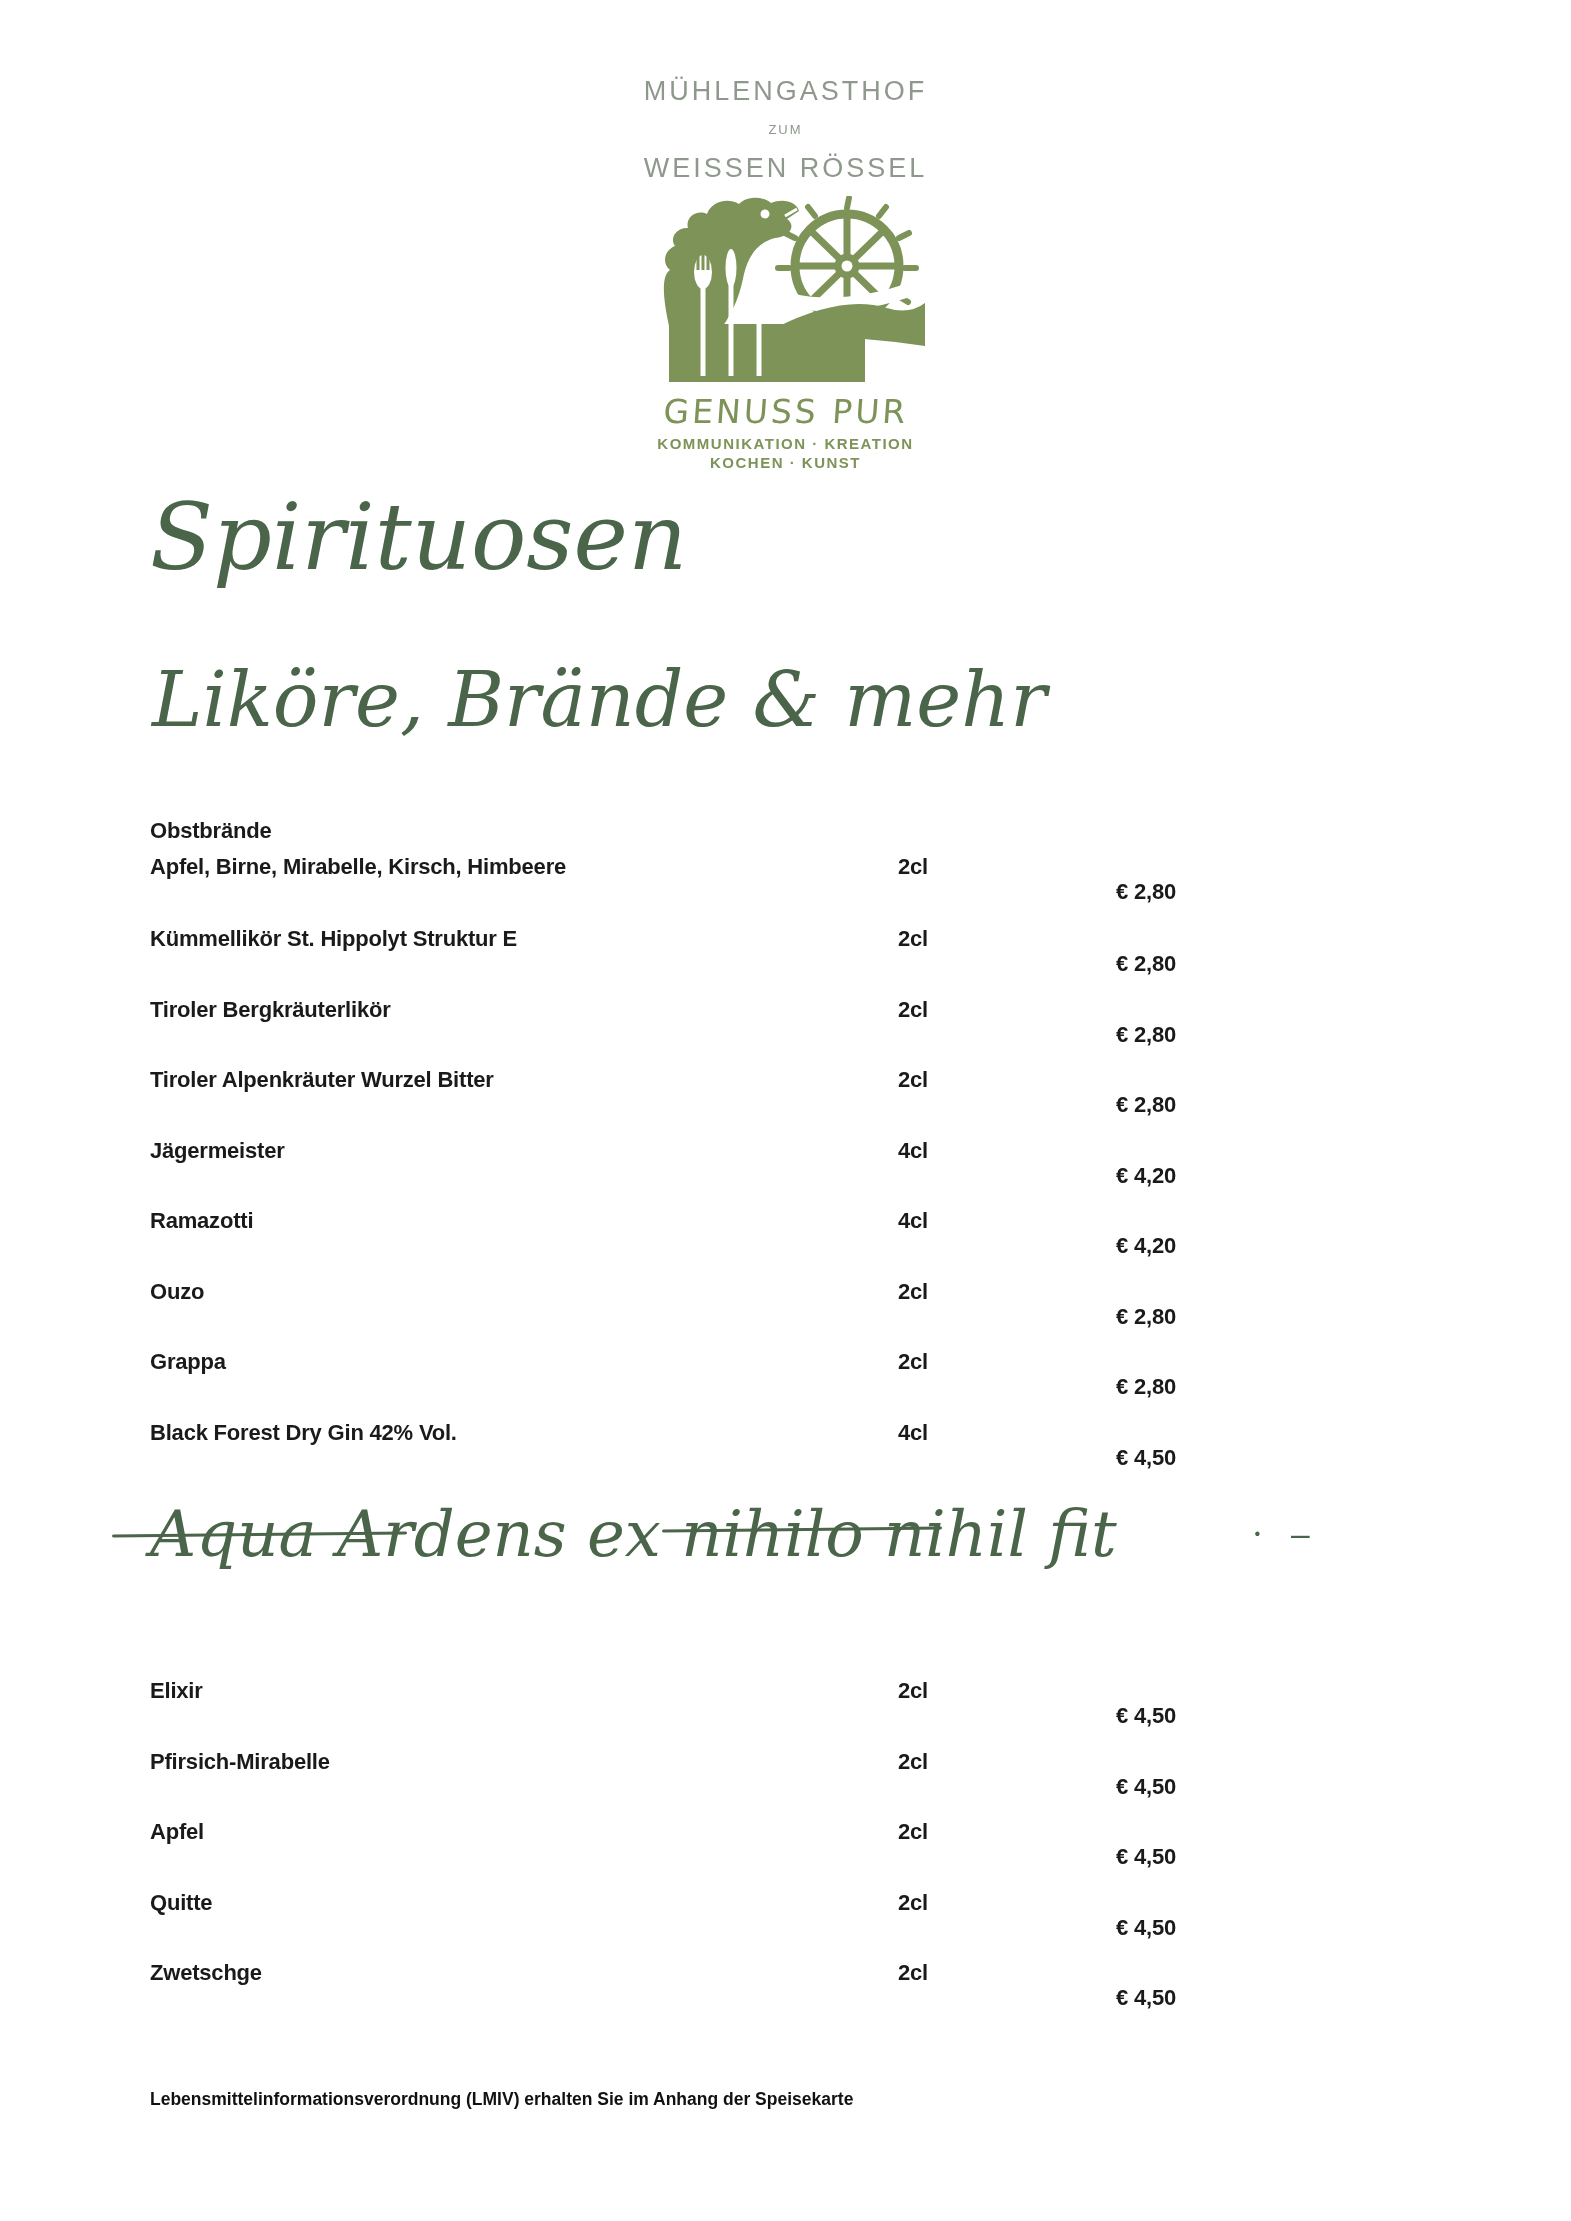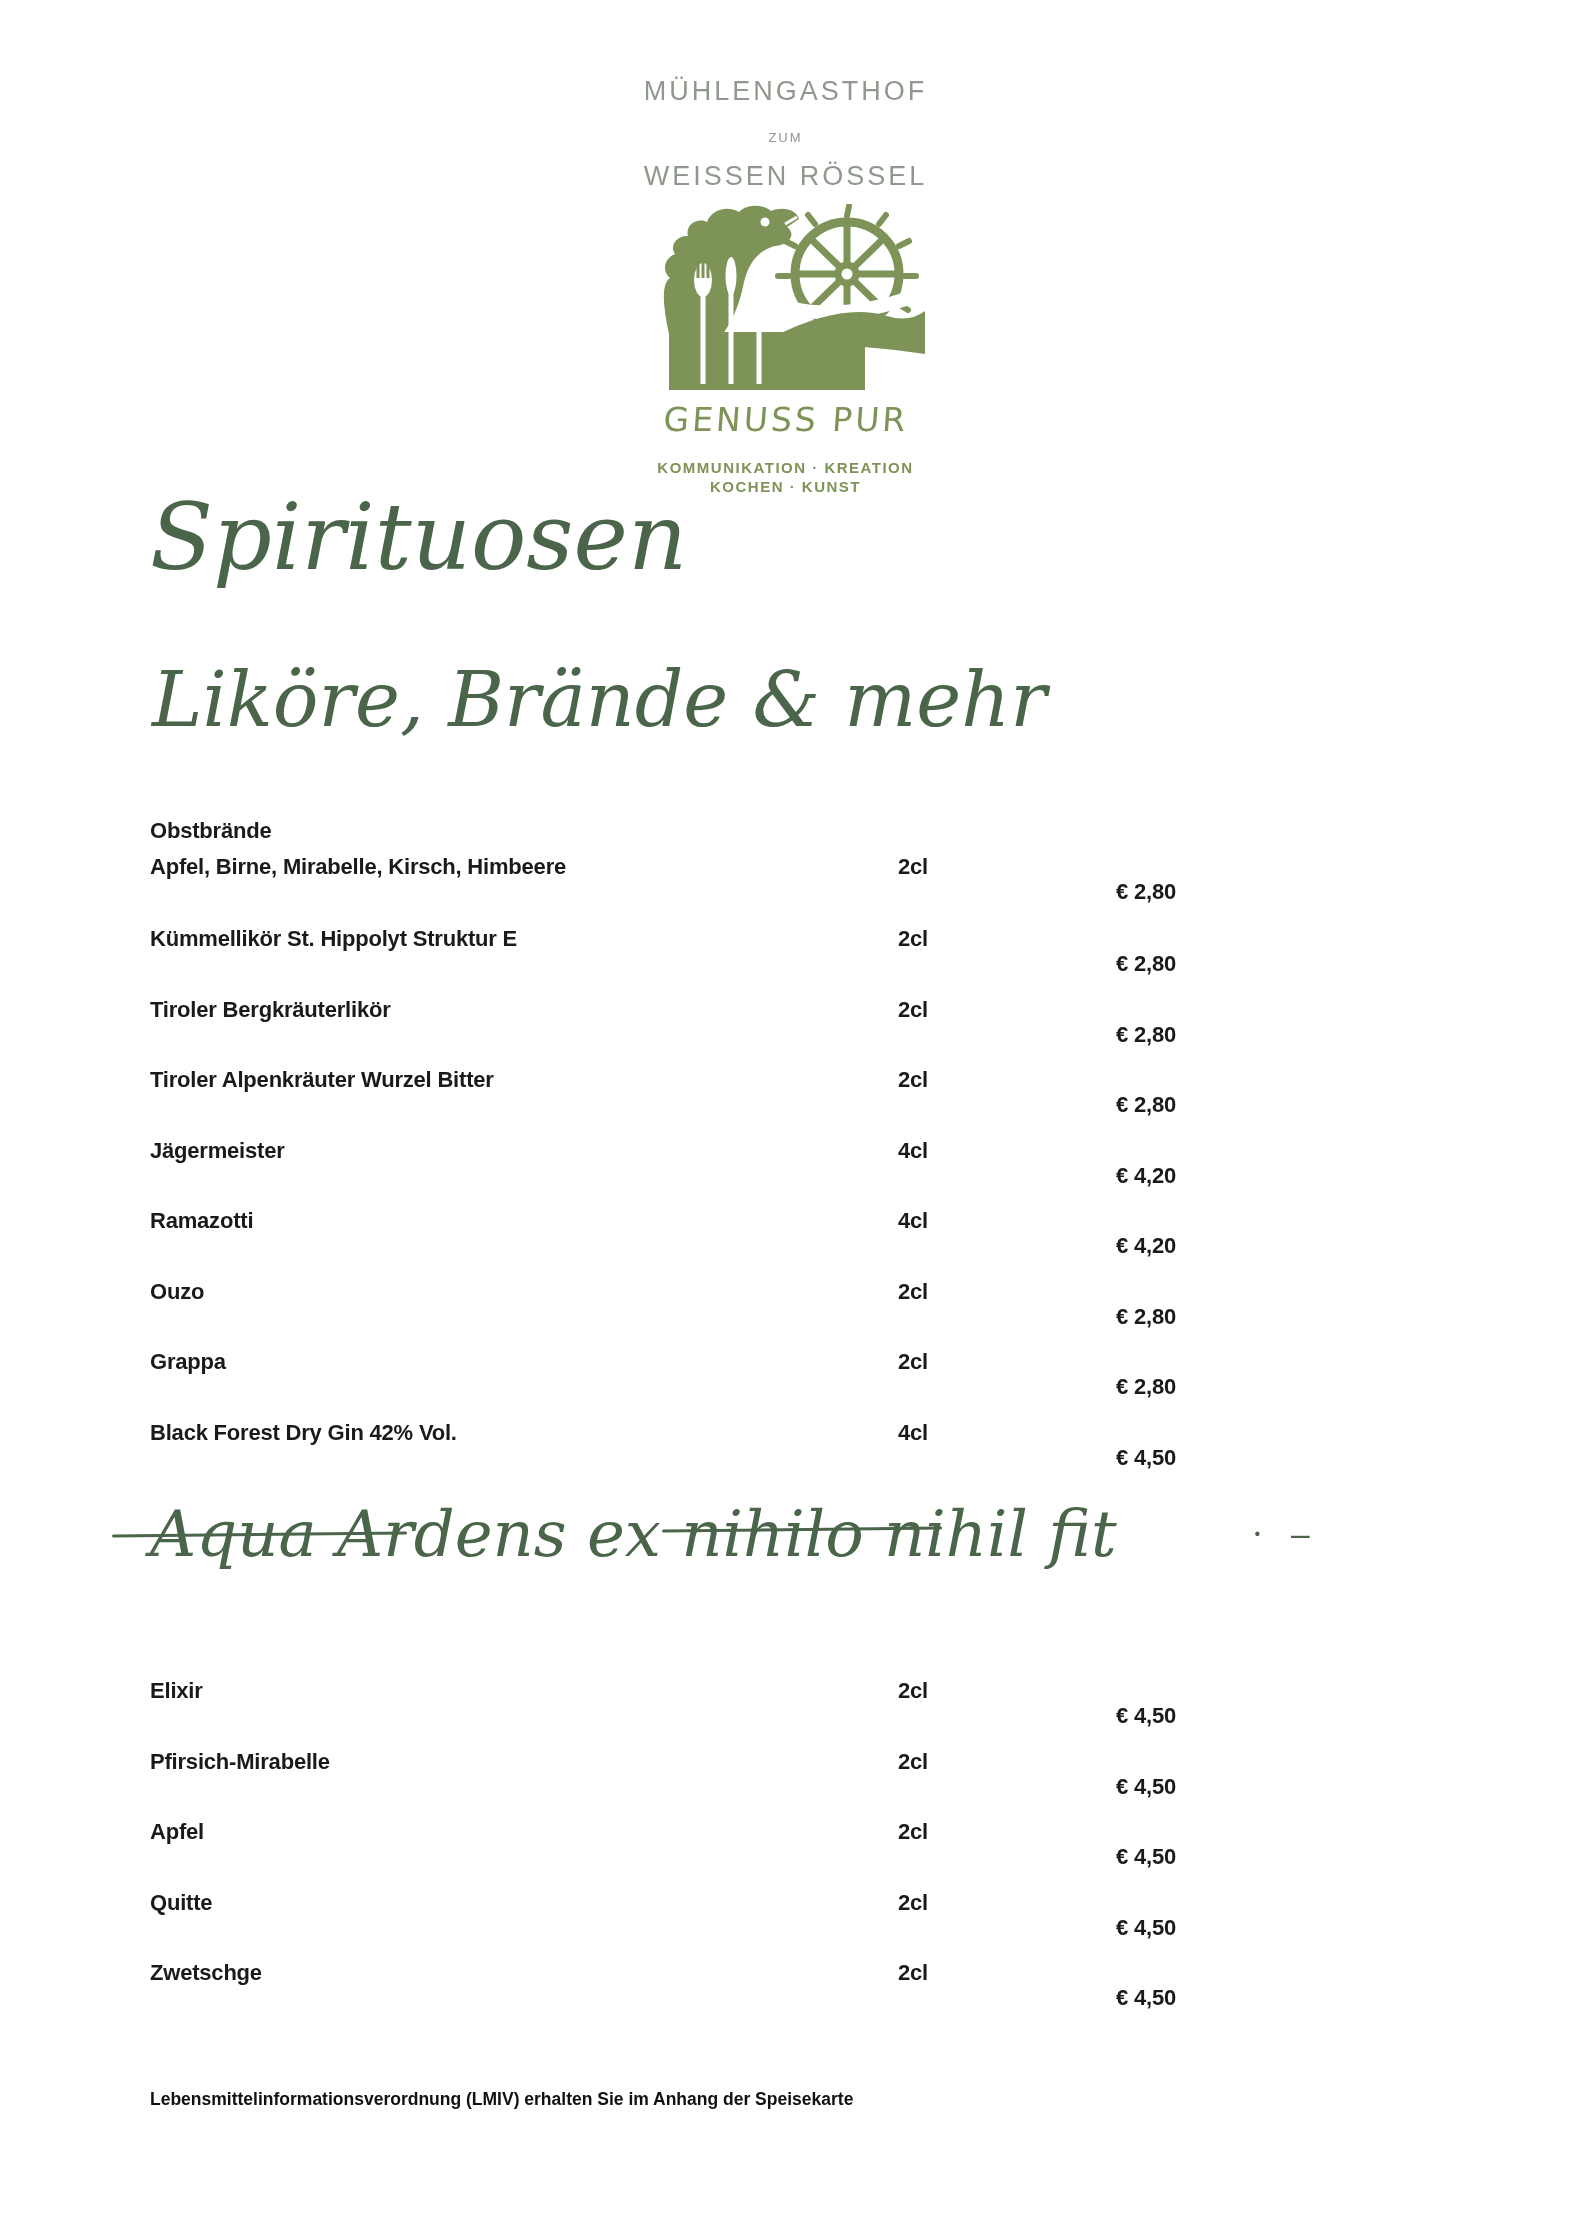--- a/index.html
+++ b/index.html
@@ -18,41 +18,41 @@
   .brand {
     position: absolute;
     top: 76px;
     left: 50%;
     transform: translateX(-50%);
     width: 560px;
     text-align: center;
     color: #8f988c;
   }
   .brand-line1 { font-size: 27px; letter-spacing: 3px; font-weight: 400; }
-  .brand-line2 { font-size: 13px; letter-spacing: 2px; margin-top: 23px; }
+  .brand-line2 { font-size: 13px; letter-spacing: 2px; margin-top: 15px; }
   .brand-line3 { font-size: 27px; letter-spacing: 3px; margin-top: 16px; }
 
   .logo-wrap { margin-top: 12px; }
   .logo-svg { display: inline-block; }
 
   .logo-tagline {
     font-family: "DejaVu Sans", sans-serif;
     color: #7d9358;
     font-size: 33px;
     letter-spacing: 3px;
     transform: skewX(-4deg);
     margin-top: 4px;
     font-weight: 400;
   }
   .logo-sub {
     color: #7d9358;
     font-size: 15px;
     letter-spacing: 1.5px;
     font-weight: 600;
-    margin-top: 20px;
+    margin-top: 4px;
   }
   .logo-sub2 { margin-top: 2px; }
 
   
   .script {
     position: absolute;
     font-family: "DejaVu Serif", serif;
     font-style: italic;
     color: #4a6549;
     white-space: nowrap;

